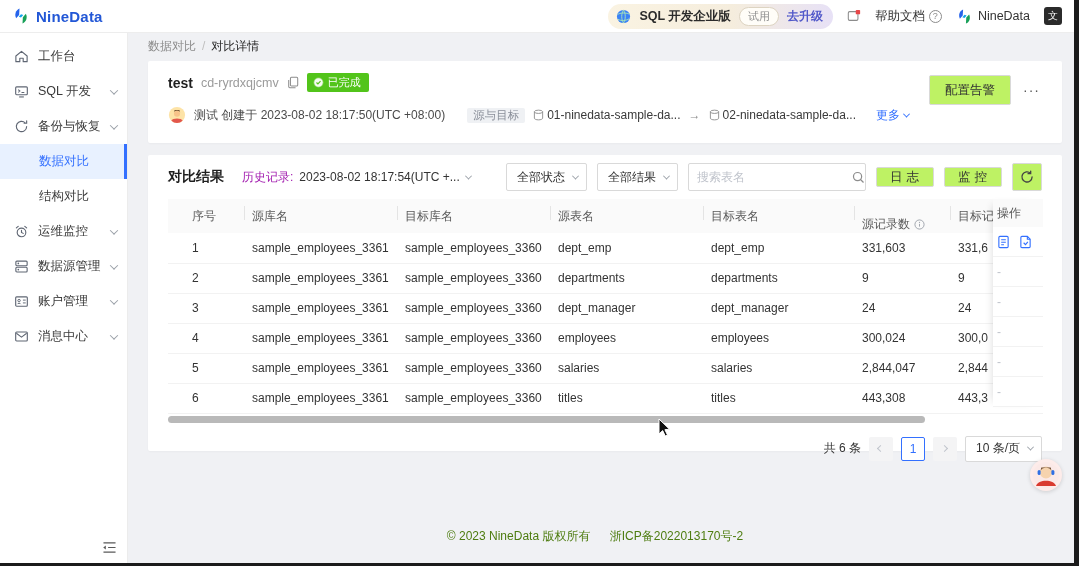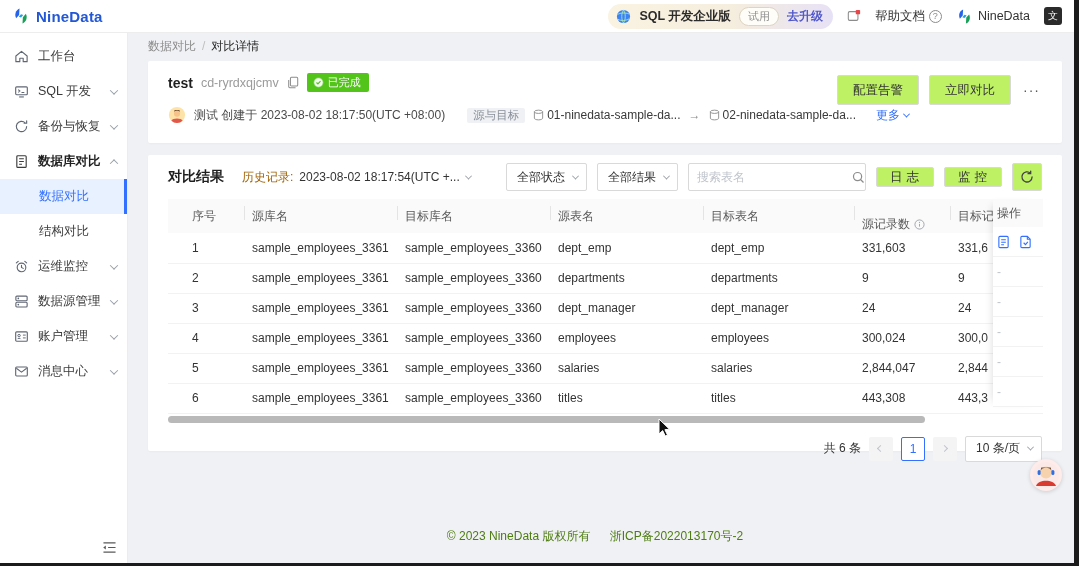--- a/index.html
+++ b/index.html
@@ -59,21 +59,21 @@
   .meta-row { display:flex; align-items:center; gap:8px; margin-top:14px; font-size:12px; color:#4a4a4a; }
   .st-label { background:#eff1f4; color:#8a8f99; padding:0 6px; border-radius:2px; font-size:11.5px; margin-left:14px; }
   .ds-name { color:#3a3a3a; display:inline-flex; align-items:center; gap:3px; }
   .arrow { color:#8c8c8c; font-size:12px; }
   .more-link { color:#3370ff; cursor:pointer; display:inline-flex; align-items:center; gap:4px; margin-left:12px; }
 
   .card2 { margin-top:12px; height:296px; padding:0 20px; position:relative; }
   .results-head { height:44px; display:flex; align-items:center; }
   .results-title { font-size:14px; font-weight:bold; color:#1f1f1f; }
   .history-group { display:flex; align-items:center; gap:6px; margin-left:18px; cursor:pointer; }
-  .history-label { color:#a16207; }
+  .history-label { color:#a21caf; }
   .history-value { color:#333; }
   .filters { margin-left:auto; display:flex; align-items:center; gap:10px; }
   .select-box { height:28px; border:1px solid #d9d9d9; border-radius:2px; background:#fff; display:inline-flex; align-items:center; gap:8px; padding:0 8px 0 10px; font-size:12px; color:#333; cursor:pointer; }
   .search-box { height:28px; width:178px; border:1px solid #d9d9d9; border-radius:2px; background:#fff; display:flex; align-items:center; padding:0 8px; }
   .search-box input { border:none; outline:none; flex:1; font-size:12px; color:#333; font-family:inherit; }
   .search-box input::placeholder { color:#c0c4cc; }
   .btn-sm { height:20px; padding:0 10px 0 13px; letter-spacing:4px; }
   .btn-ic { height:28px; width:30px; padding:0; justify-content:center; }
 
   
@@ -181,30 +181,20 @@
   </div>
   <div class="side-item">
     <span class="side-ic">
         <svg width="15" height="15" viewBox="0 0 16 16">
           <path d="M13.5 8a5.5 5.5 0 1 1-1.6-3.9M13.5 1.8v2.7h-2.7" stroke="#5f6673" fill="none" stroke-width="1.2" stroke-linecap="round"></path>
         </svg>
       </span>
     <span>备份与恢复</span>
     <span class="chev"></span>
   </div>
-  <div class="side-item parent-active">
-    <span class="side-ic">
-        <svg width="15" height="15" viewBox="0 0 16 16">
-          <rect x="3" y="1.8" width="10" height="12.4" rx="1" stroke="#3a3a3a" fill="none" stroke-width="1.2"></rect>
-          <path d="M5.5 5h5M5.5 8h5M5.5 11h3" stroke="#3a3a3a" stroke-width="1.1"></path>
-        </svg>
-      </span>
-    <span>数据库对比</span>
-    <span class="chev up"></span>
-  </div>
   <div class="side-sub active">
     <span>数据对比</span>
   </div>
   <div class="side-sub">
     <span>结构对比</span>
   </div>
   <div class="side-item">
     <span class="side-ic">
         <svg width="15" height="15" viewBox="0 0 16 16">
           <circle cx="8" cy="9" r="4.6" stroke="#5f6673" fill="none" stroke-width="1.2"></circle>
@@ -276,21 +266,20 @@
         <svg width="11" height="11" viewBox="0 0 12 12">
             <circle cx="6" cy="6" r="5.4" fill="#fff" opacity=".35"></circle>
             <circle cx="6" cy="6" r="4.6" fill="#fff" opacity=".9"></circle>
             <path d="M3.8 6l1.6 1.6 2.8-3" stroke="#52c41a" stroke-width="1.3" fill="none"></path>
           </svg>
         <span>已完成</span>
       </span>
     </div>
     <div class="title-actions">
       <button class="btn">配置告警</button>
-      <button class="btn">立即对比</button>
       <span class="more-dots">···</span>
     </div>
     <div class="meta-row">
       <span class="icon-btn">
         <svg width="18" height="18" viewBox="0 0 20 20">
             <circle cx="10" cy="10" r="9" fill="#fde3a7"></circle>
             <circle cx="10" cy="8.6" r="3.4" fill="#f7c289"></circle>
             <path d="M6.4 7.2c.4-2.4 6.8-2.4 7.2 0l-1-2.8h-5.2z" fill="#6b4a2b"></path>
             <path d="M3.8 16.5c1-3.4 11.4-3.4 12.4 0a9 9 0 0 1-12.4 0z" fill="#e2574c"></path>
           </svg>

